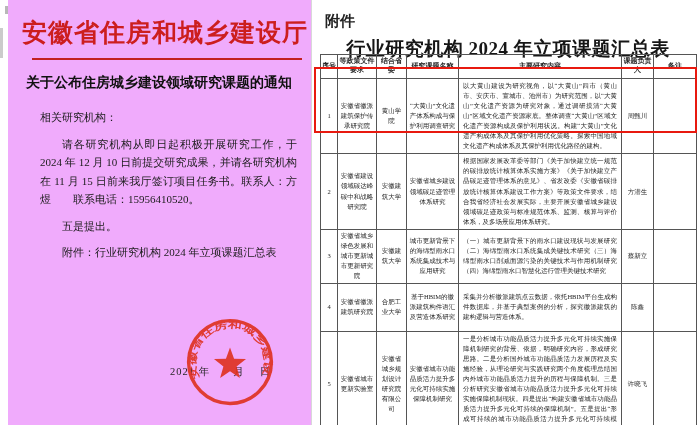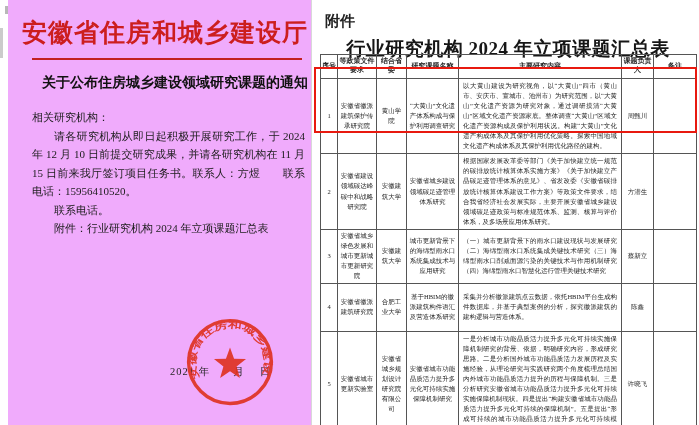--- a/index.html
+++ b/index.html
@@ -7,23 +7,23 @@
     width:699px;height:425px;position:relative;background:#ffffff;overflow:hidden;
     font-family:"Liberation Serif","DejaVu Serif",serif;color:#1c1c1c;
   }
   
   .page-left{position:absolute;left:8px;top:0;width:310px;height:425px;background:#f0abfc;}
   .masthead{
     margin:16px 10px 0 14px;text-align:center;font-size:25px;font-weight:bold;
     color:#cc1e1e;letter-spacing:1px;white-space:nowrap;
   }
   .red-rule{margin:9px 16px 0 24px;height:2px;background:#c22020;}
-  .letter-title{margin:14px 10px 13px 18px;text-align:right;font-size:14px;font-weight:bold;color:#111;}
+  .letter-title{margin:14px 10px 13px 18px;text-align:left;font-size:14px;font-weight:bold;color:#111;}
   .letter-body{margin:16px 13px 0 24px;font-size:11px;line-height:18.5px;text-align:justify;color:#1c1c1c;}
-  .letter-body p{margin:0;}
+  .letter-body p{margin:8px;}
   .indent{text-indent:2em;}
   .attach-line{margin-top:18px;}
   
   .seal-wrap{position:absolute;left:150px;top:308px;width:130px;height:110px;}
   .seal-date{
     position:absolute;left:12px;top:57px;width:120px;font-size:10.5px;color:#262626;
     letter-spacing:1px;white-space:nowrap;z-index:1;
   }
   .seal-svg{position:absolute;left:26px;top:8px;width:92px;height:92px;z-index:2;opacity:.92;}
   
@@ -57,21 +57,21 @@
 <div class="artifact-corner"></div>
 <div class="artifact-edge"></div>
 
 <div class="page-left">
   <div class="masthead">安徽省住房和城乡建设厅</div>
   <div class="red-rule"></div>
   <div class="letter-title">关于公布住房城乡建设领域研究课题的通知</div>
   <div class="letter-body">
     <p>相关研究机构：</p>
     <p class="indent">请各研究机构从即日起积极开展研究工作，于 2024 年 12 月 10 日前提交研究成果，并请各研究机构在 11 月 15 日前来我厅签订项目任务书。联系人：方煜　　联系电话：15956410520。</p>
-    <p class="indent">联系电话。</p>
+    <p class="indent">五是提出。</p>
     <p class="indent attach-line">附件：行业研究机构 2024 年立项课题汇总表</p>
   </div>
 
   <div class="seal-wrap">
     <div class="seal-date">2021 年　　月　 日</div>
     <svg class="seal-svg" viewBox="0 0 120 120">
       <defs>
         <path id="sealArc" d="M 20,81 A 45,45 0 1 1 100,81" fill="none"></path>
       </defs>
       <circle cx="60" cy="60" r="54" fill="none" stroke="#df3322" stroke-width="4.5"></circle>

